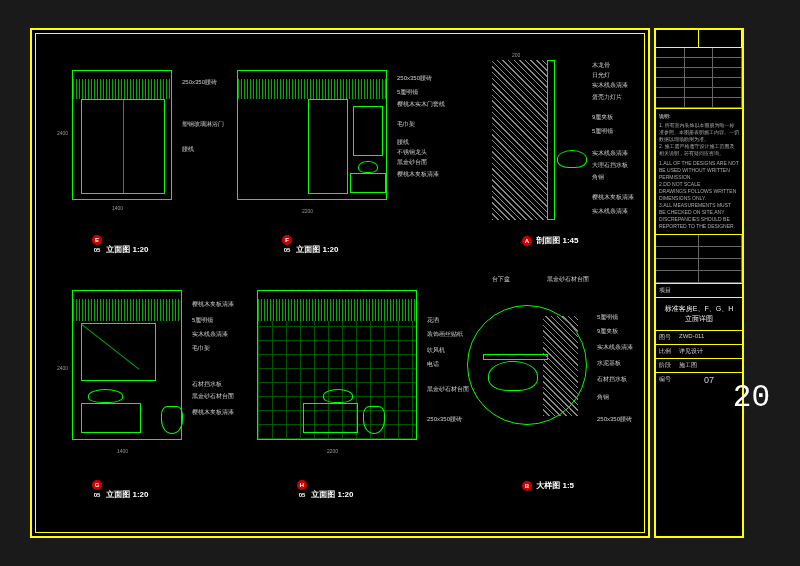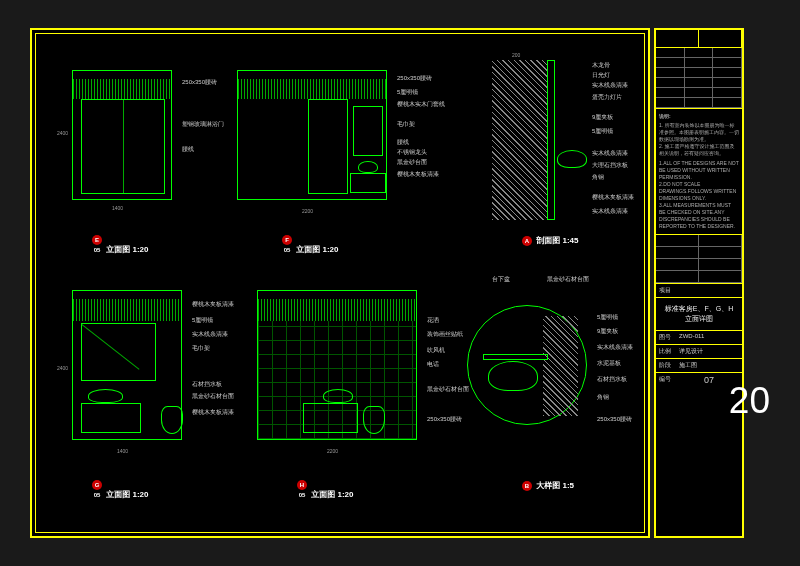--- a/index.html
+++ b/index.html
@@ -8,21 +8,21 @@
   .inner-border { position: absolute; left: 3px; top: 3px; right: 3px; bottom: 3px; border: 1px solid #ffff00; }
   .titleblock { position: absolute; left: 654px; top: 28px; width: 90px; height: 510px; border: 2px solid #ffff00; background: #000; color: #ccc; font-size: 6px; }
   .tb-row { border-bottom: 1px solid #ffff00; padding: 2px 3px; min-height: 12px; }
   .tb-header { border-bottom: 1px solid #ffff00; height: 18px; display: flex; }
   .tb-header > div { border-right: 1px solid #ffff00; flex: 1; }
   .tb-grid { border-bottom: 1px solid #ffff00; }
   .tb-grid-row { display: flex; height: 10px; border-bottom: 1px solid #666; }
   .tb-grid-row > div { flex: 1; border-right: 1px solid #666; }
   .tb-notes { border-bottom: 1px solid #ffff00; padding: 4px 3px; font-size: 5px; color: #aaa; line-height: 1.4; }
   .tb-title { text-align: center; padding: 6px 2px; font-size: 7px; color: #eee; }
-  .page-num { position: absolute; right: 30px; top: 380px; color: #fff; font-size: 37px; font-family: Liberation Sans, sans-serif; }
+  .page-num { position: absolute; right: 30px; top: 380px; color: #fff; font-size: 31px; font-family: Liberation Mono, monospace; }
   .view { position: absolute; }
   .elev-outline { border: 1px solid #0f0; position: absolute; }
   .grid-line { position: absolute; background: #0a0; }
   .label { position: absolute; color: #ccc; font-size: 6px; white-space: nowrap; }
   .view-title { position: absolute; color: #fff; font-size: 8px; font-weight: bold; }
   .view-tag { display: inline-block; background: #c00; color: #fff; border-radius: 50%; width: 10px; height: 10px; font-size: 6px; text-align: center; line-height: 10px; margin-right: 2px; }
   .dim { position: absolute; color: #999; font-size: 5px; }
   .hatch-v { background: repeating-linear-gradient(90deg, #0a0 0 1px, transparent 1px 3px); position: absolute; }
   .hatch-d { background: repeating-linear-gradient(45deg, #888 0 1px, transparent 1px 4px); position: absolute; }
   .circle { position: absolute; border: 1px solid #0f0; border-radius: 50%; }

